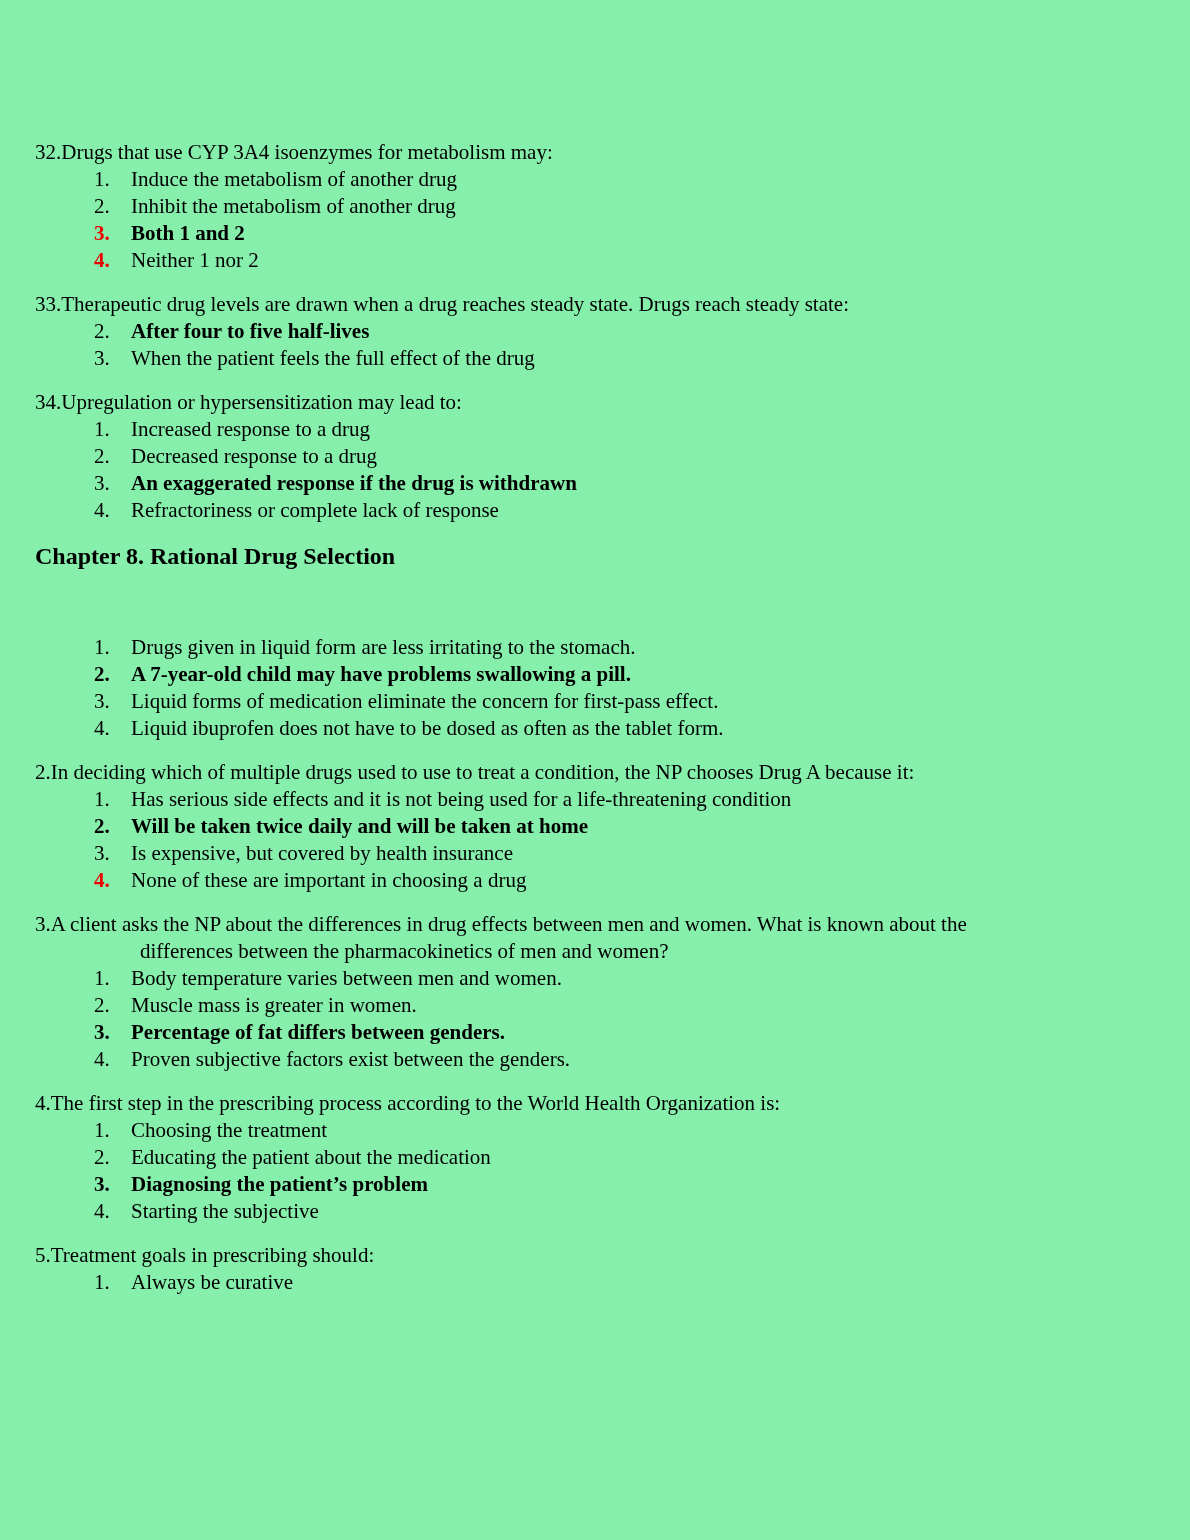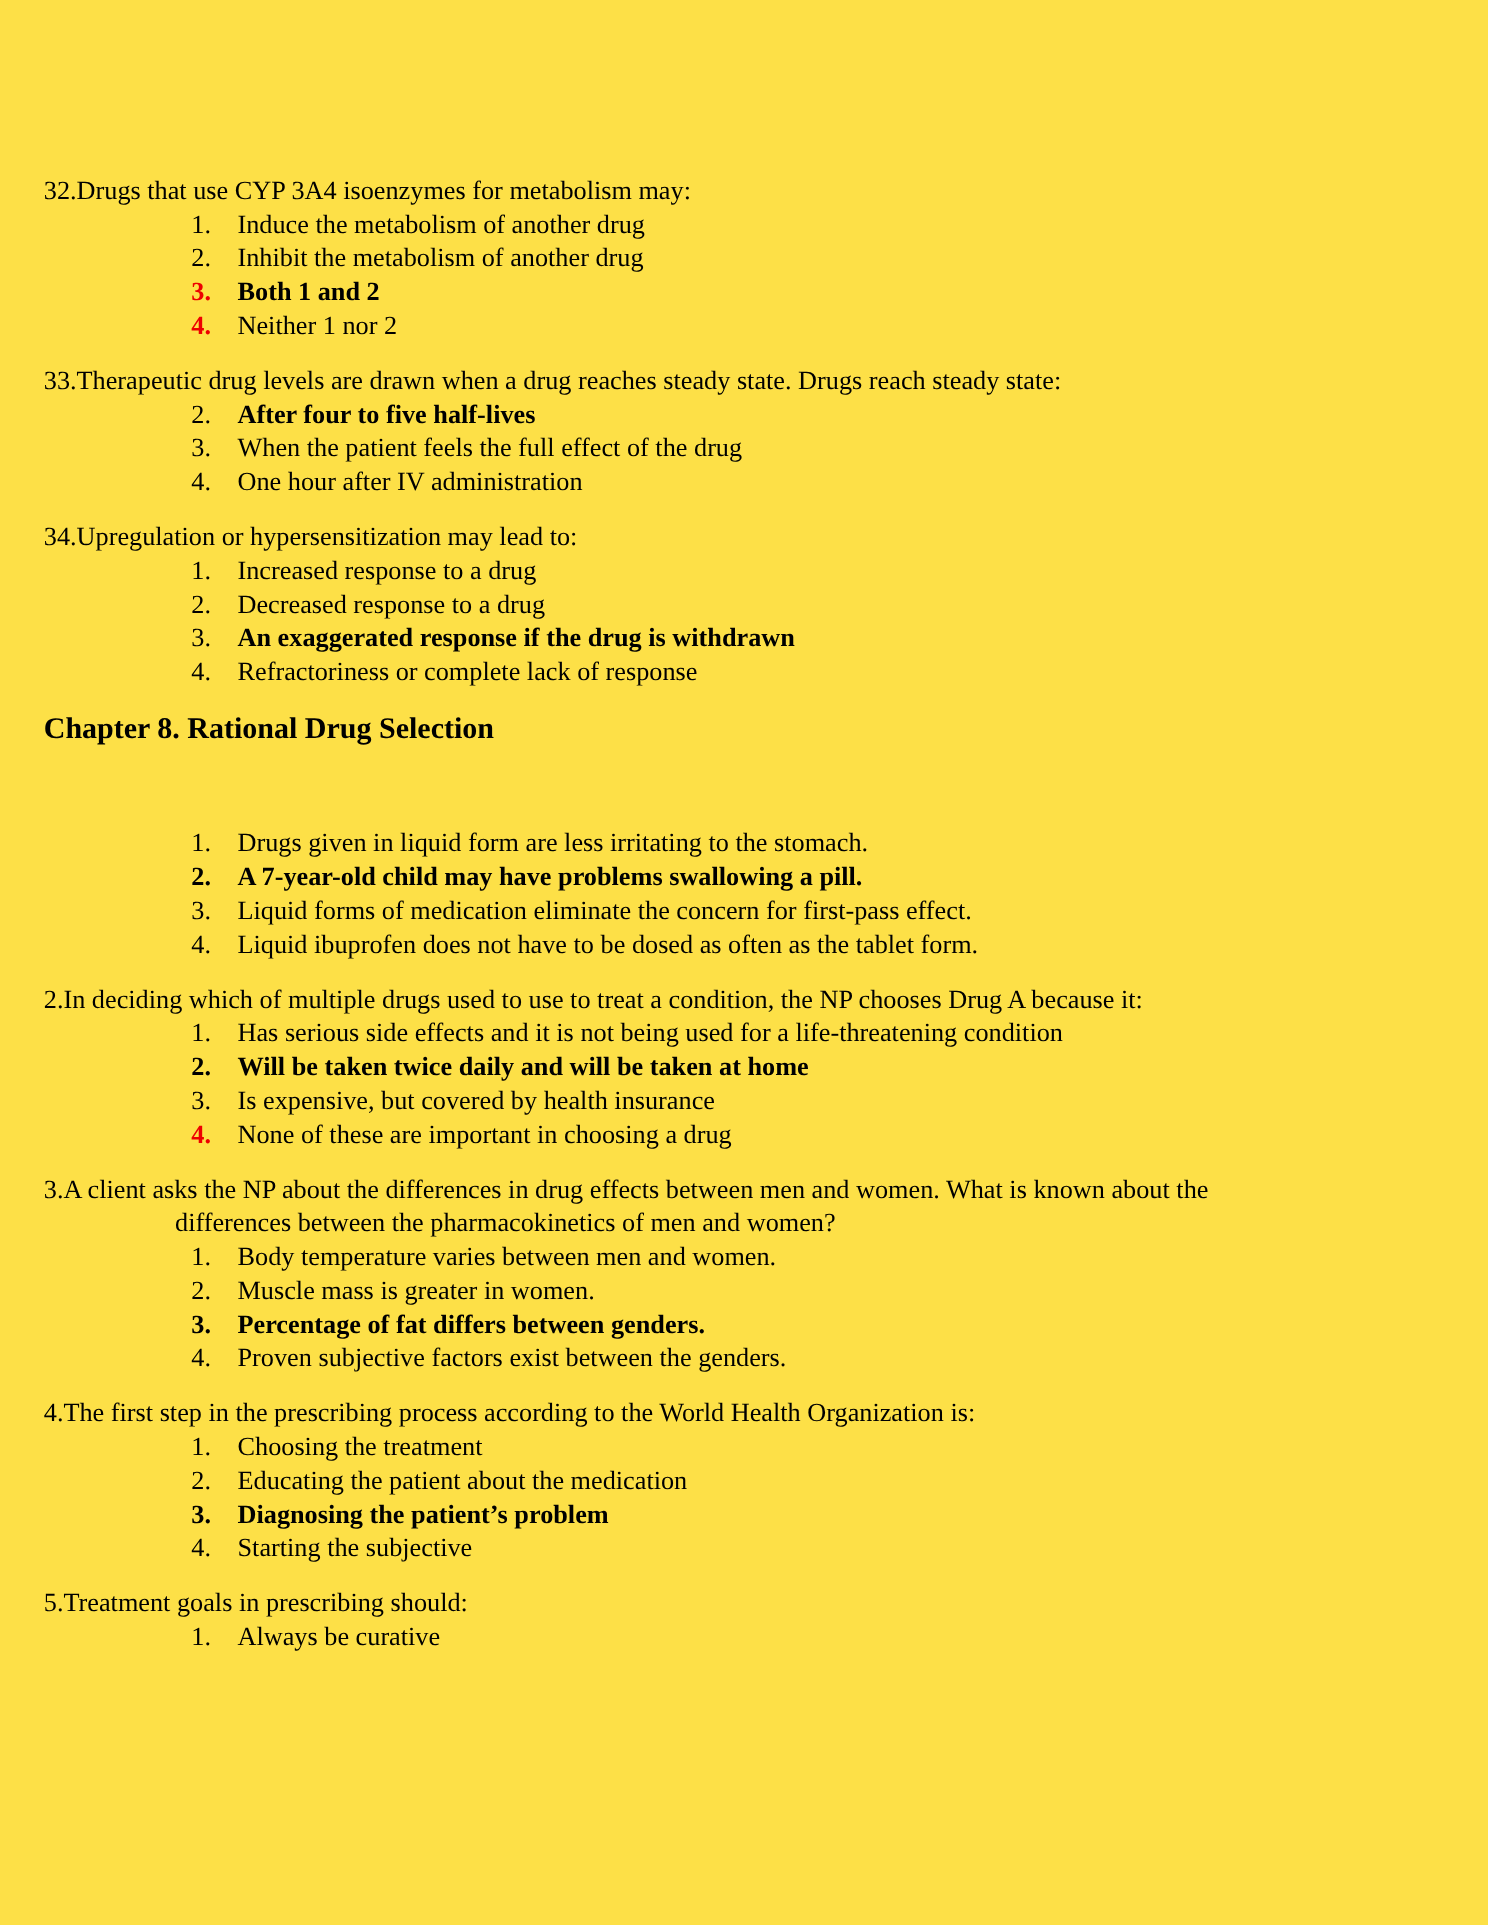--- a/index.html
+++ b/index.html
@@ -12,37 +12,37 @@
     height: 1540px;
     font-family: "Liberation Serif", "DejaVu Serif", serif;
     color: #000000;
     overflow: hidden;
   }
   .page {
     box-sizing: border-box;
     width: 1190px;
     height: 1540px;
     padding: 139px 30px 0 35px;
-    background: #fde047;
+    background: #86efac;
   }
   .question {
     margin: 0 0 17px 0;
   }
   .q-text {
     margin: 0;
     font-size: 21px;
     line-height: 27px;
     padding-left: 105px;
     text-indent: -105px;
     width: 920px;
   }
   .option {
     font-size: 21px;
     line-height: 27px;
-    margin-left: 118px;
+    margin-left: 59px;
   }
   .option .num {
     display: inline-block;
     width: 37px;
   }
   .bold {
     font-weight: bold;
   }
   .chapter {
     font-size: 24px;
@@ -63,21 +63,20 @@
           <div class="option"><span class="num">2.</span><span class="">Inhibit the metabolism of another drug</span></div>
           <div class="option"><span class="num bold" style="color: rgb(238, 0, 0);">3.</span><span class="bold">Both 1 and 2</span></div>
           <div class="option"><span class="num bold" style="color: rgb(238, 0, 0);">4.</span><span class="">Neither 1 nor 2</span></div>
         </div>
       </div>
       <div class="question">
         <p class="q-text"><span>33.</span>Therapeutic drug levels are drawn when a drug reaches steady state. Drugs reach steady state:</p>
         <div>
           <div class="option"><span class="num">2.</span><span class="bold">After four to five half-lives</span></div>
           <div class="option"><span class="num">3.</span><span class="">When the patient feels the full effect of the drug</span></div>
-          <div class="option"><span class="num">4.</span><span class="">One hour after IV administration</span></div>
         </div>
       </div>
       <div class="question">
         <p class="q-text"><span>34.</span>Upregulation or hypersensitization may lead to:</p>
         <div>
           <div class="option"><span class="num">1.</span><span class="">Increased response to a drug</span></div>
           <div class="option"><span class="num">2.</span><span class="">Decreased response to a drug</span></div>
           <div class="option"><span class="num">3.</span><span class="bold">An exaggerated response if the drug is withdrawn</span></div>
           <div class="option"><span class="num">4.</span><span class="">Refractoriness or complete lack of response</span></div>
         </div>

